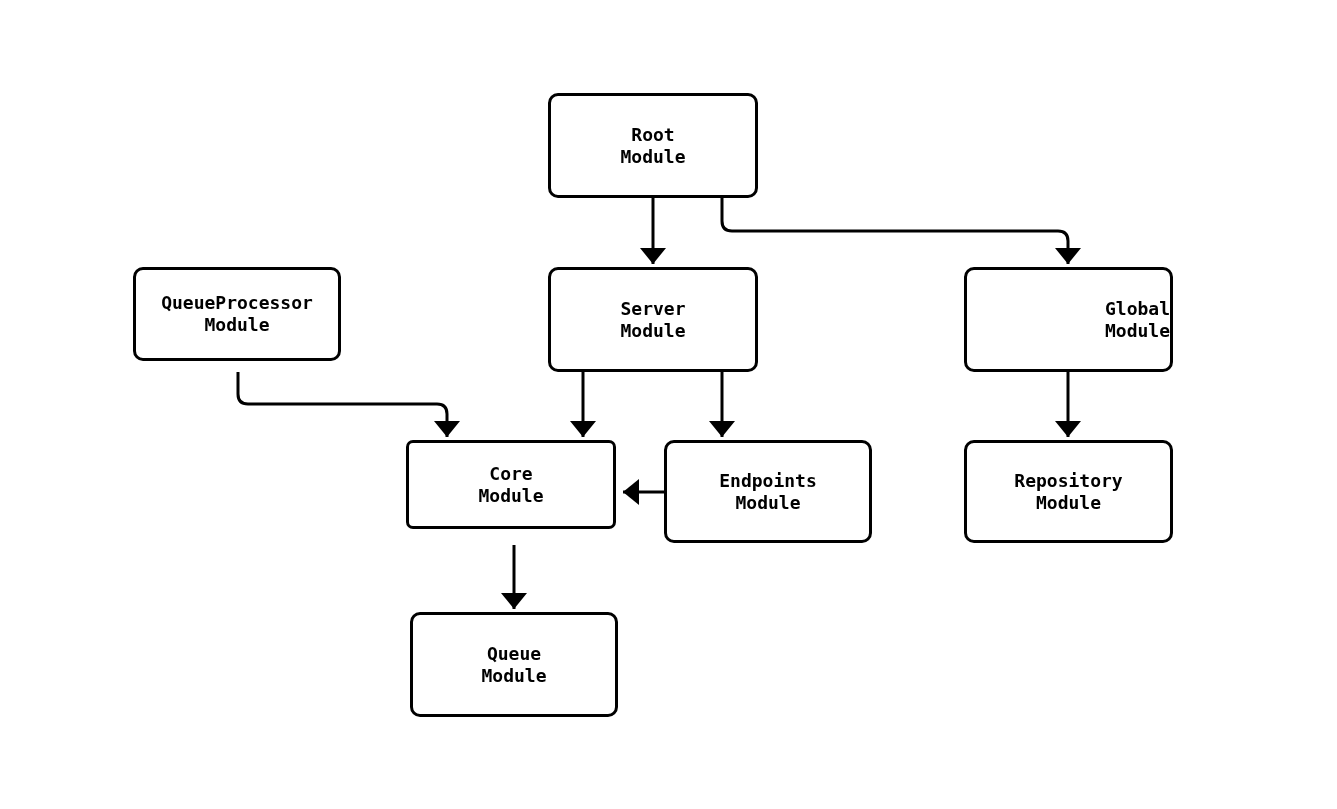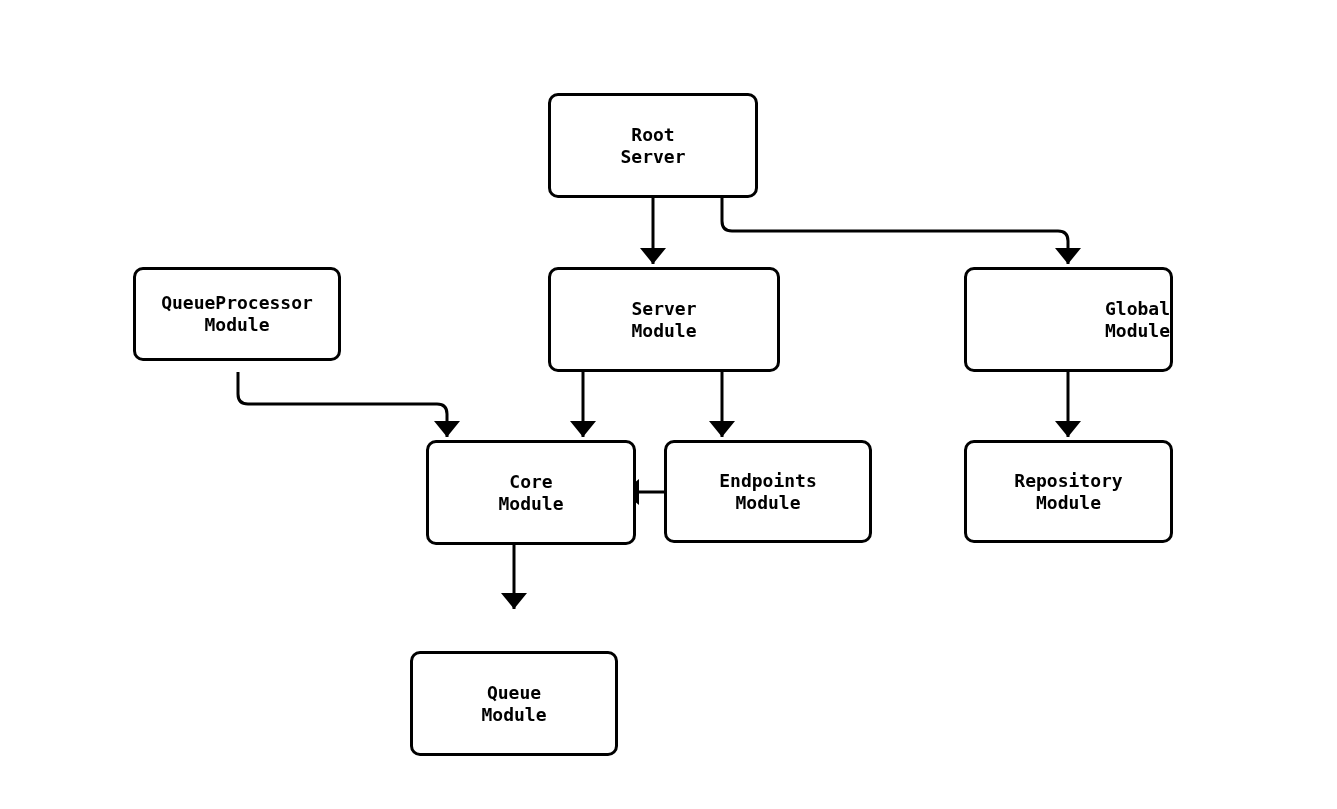--- a/index.html
+++ b/index.html
@@ -52,29 +52,29 @@
       <path d="M 722 198 L 722 221 Q 722 231 732 231 L 1058 231 Q 1068 231 1068 241 L 1068 264" fill="none" stroke="#000000" stroke-width="3" marker-end="url(#arrowhead)"></path>
       <path d="M 238 372 L 238 394 Q 238 404 248 404 L 437 404 Q 447 404 447 414 L 447 437" fill="none" stroke="#000000" stroke-width="3" marker-end="url(#arrowhead)"></path>
       <path d="M 583 372 L 583 437" fill="none" stroke="#000000" stroke-width="3" marker-end="url(#arrowhead)"></path>
       <path d="M 722 372 L 722 437" fill="none" stroke="#000000" stroke-width="3" marker-end="url(#arrowhead)"></path>
       <path d="M 688 492 L 623 492" fill="none" stroke="#000000" stroke-width="3" marker-end="url(#arrowhead)"></path>
       <path d="M 1068 372 L 1068 437" fill="none" stroke="#000000" stroke-width="3" marker-end="url(#arrowhead)"></path>
       <path d="M 514 545 L 514 609" fill="none" stroke="#000000" stroke-width="3" marker-end="url(#arrowhead)"></path>
     </svg>
   <div id="node-layer">
       <div class="node" style="left: 548px; top: 93px; width: 210px; height: 105px;"><span>Root
-Server</span></div>
+Module</span></div>
       <div class="node" style="left: 133px; top: 267px; width: 208px; height: 94px;"><span>QueueProcessor
 Module</span></div>
-      <div class="node" style="left: 548px; top: 267px; width: 232px; height: 105px;"><span>Server
+      <div class="node" style="left: 548px; top: 267px; width: 210px; height: 105px;"><span>Server
 Module</span></div>
       <div class="node" style="left: 964px; top: 267px; width: 209px; height: 105px; justify-content: flex-end;"><span>Global
 Module</span></div>
-      <div class="node" style="left: 426px; top: 440px; width: 210px; height: 105px;"><span>Core
+      <div class="node" style="left: 406px; top: 440px; width: 210px; height: 89px; border-radius: 7px;"><span>Core
 Module</span></div>
       <div class="node" style="left: 664px; top: 440px; width: 208px; height: 103px;"><span>Endpoints
 Module</span></div>
       <div class="node" style="left: 964px; top: 440px; width: 209px; height: 103px; text-align: center;"><span>Repository
 Module</span></div>
-      <div class="node" style="left: 410px; top: 612px; width: 208px; height: 105px; margin-top: 39px;"><span>Queue
+      <div class="node" style="left: 410px; top: 612px; width: 208px; height: 105px;"><span>Queue
 Module</span></div>
     </div>
 </div>
 
 </body></html>

